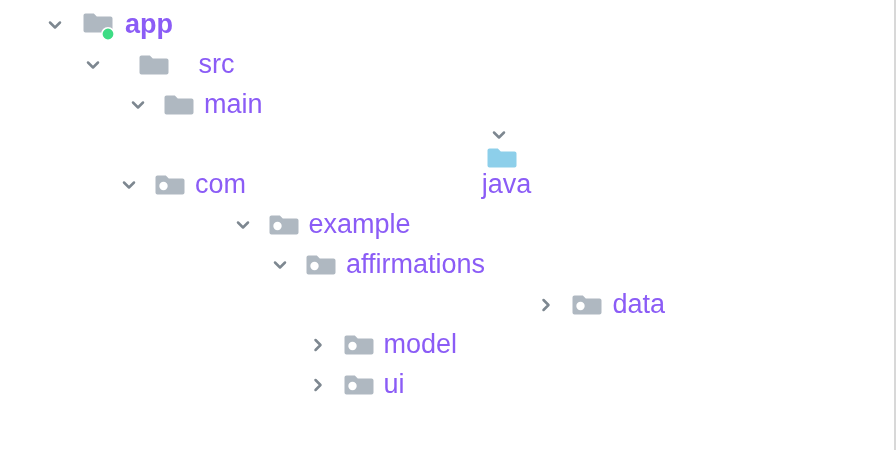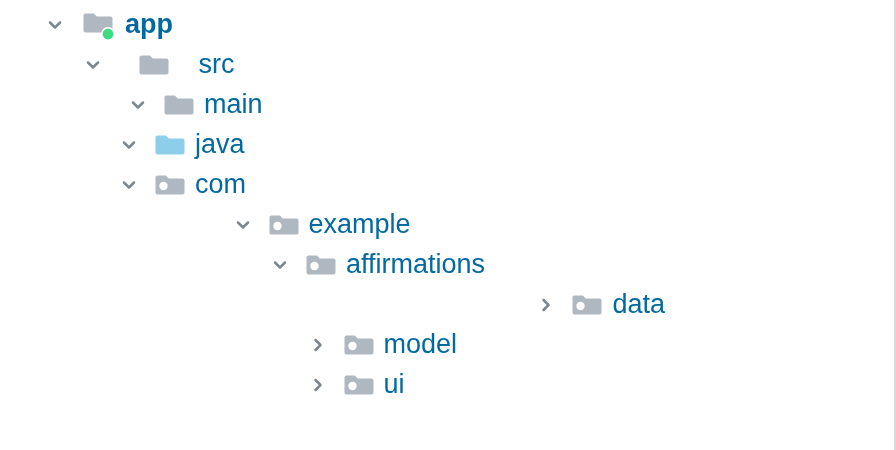--- a/index.html
+++ b/index.html
@@ -20,21 +20,21 @@
   }
   .chev {
     width:20px; height:20px; flex:0 0 auto; margin-right:15px;
   }
   .file-spacer { width:28px; height:1px; flex:0 0 auto; }
   .icon-box {
     flex:0 0 auto; margin-right:9px;
     display:flex; align-items:center; justify-content:center;
   }
   .label {
-    font-size:27px; color:#0369a1; line-height:1;
+    font-size:27px; color:#8b5cf6; line-height:1;
     padding-bottom:2px;
   }
   .row.bold .label { font-weight:bold; }
   .row.selected {
     height:37px;
     margin:0 7px 3px 0;
   }
   .row.selected .label { color:#ffffff; }
 </style>
 </head>
@@ -71,21 +71,21 @@
         <span class="chev"><svg xmlns="http://www.w3.org/2000/svg" width="20" height="20" viewBox="0 0 20 20">
             <polyline points="5,7.5 10,12.5 15,7.5" fill="none" stroke="#7D8790" stroke-width="2.5" stroke-linecap="round" stroke-linejoin="round"></polyline>
           </svg></span>
         <span class="icon-box">
           <svg xmlns="http://www.w3.org/2000/svg" width="32" height="26" viewBox="0 0 32 26">
             <path d="M1.5 5.5C1.5 4.4 2.4 3.5 3.5 3.5H11.8L14.8 6.5H28.5C29.6 6.5 30.5 7.4 30.5 8.5V20.5C30.5 21.6 29.6 22.5 28.5 22.5H3.5C2.4 22.5 1.5 21.6 1.5 20.5Z" fill="#AFB8C1"></path>
           </svg>
         </span>
         <span class="label">main</span>
       </div>
-      <div class="row" style="padding-left: 119px;">
+      <div class="row" style="padding-left: 119px; flex-direction: column;">
         <span class="chev"><svg xmlns="http://www.w3.org/2000/svg" width="20" height="20" viewBox="0 0 20 20">
             <polyline points="5,7.5 10,12.5 15,7.5" fill="none" stroke="#7D8790" stroke-width="2.5" stroke-linecap="round" stroke-linejoin="round"></polyline>
           </svg></span>
         <span class="icon-box">
           <svg xmlns="http://www.w3.org/2000/svg" width="32" height="26" viewBox="0 0 32 26">
             <path d="M1.5 5.5C1.5 4.4 2.4 3.5 3.5 3.5H11.8L14.8 6.5H28.5C29.6 6.5 30.5 7.4 30.5 8.5V20.5C30.5 21.6 29.6 22.5 28.5 22.5H3.5C2.4 22.5 1.5 21.6 1.5 20.5Z" fill="#8DCFEA"></path>
           </svg>
         </span>
         <span class="label">java</span>
       </div>

